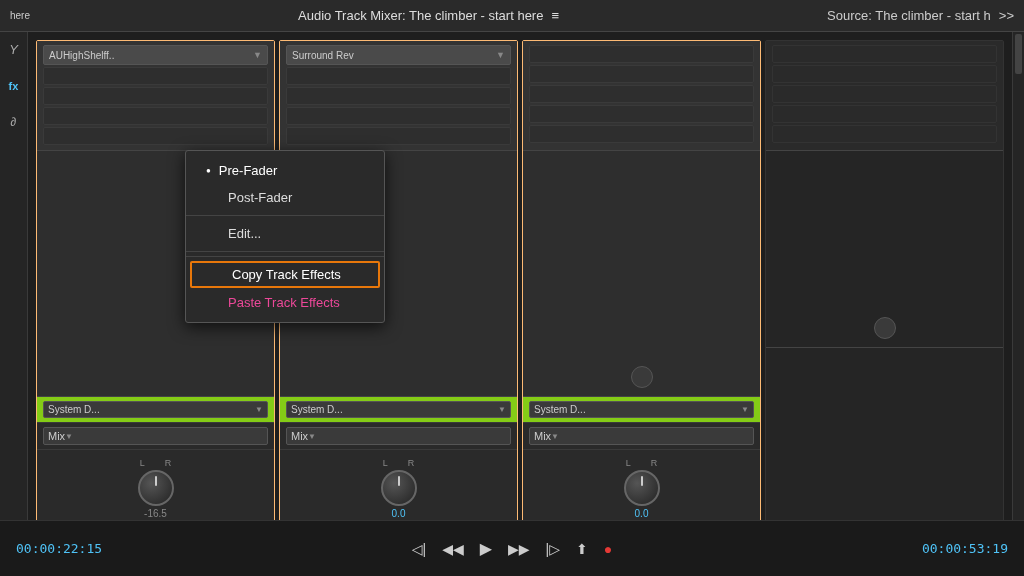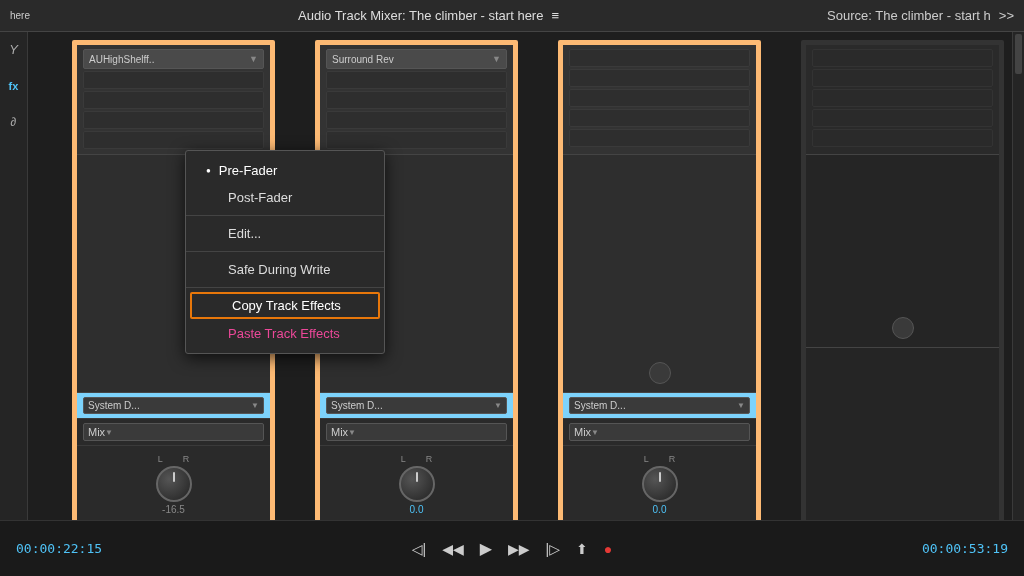--- a/index.html
+++ b/index.html
@@ -77,24 +77,23 @@
       position: relative;
       overflow: hidden;
     }
 
     
     .track-column {
       flex: 1;
       display: flex;
       flex-direction: column;
       background: #2a2a2a;
-      border: 5px solid #fdba74;
+      border: 1px solid #fdba74;
       border-radius: 2px;
       min-width: 0;
-      margin-left: 36px;
     }
 
     
     .fx-section {
       background: #333;
       border-bottom: 1px solid #444;
       padding: 4px 6px;
       display: flex;
       flex-direction: column;
       gap: 2px;
@@ -143,21 +142,21 @@
       width: 22px;
       height: 22px;
       border-radius: 50%;
       border: 1px solid #555;
       background: #3a3a3a;
     }
 
     
     .output-section {
       padding: 4px 6px;
-      background: #7dd3fc;
+      background: #84cc16;
       border-bottom: 1px solid #3a3a3a;
     }
     .output-dropdown {
       background: #3a3a3a;
       border: 1px solid #555;
       border-radius: 2px;
       padding: 2px 4px;
       font-size: 10px;
       color: #ccc;
       display: flex;
@@ -514,24 +513,20 @@
     <div class="context-menu-item">
       <span style="display:inline-block;width:14px;"></span>
       <span>Post-Fader</span>
     </div>
     <div class="context-menu-divider"></div>
     <div class="context-menu-item">
       <span style="display:inline-block;width:14px;"></span>
       <span>Edit...</span>
     </div>
     <div class="context-menu-divider"></div>
-    <div class="context-menu-item">
-      <span style="display:inline-block;width:14px;"></span>
-      <span>Safe During Write</span>
-    </div>
     <div class="context-menu-divider"></div>
     <div class="context-menu-item highlighted" style="border:2px solid #e8770a; border-radius:2px; padding:4px 18px; margin: 1px 4px;">
       <span style="display:inline-block;width:14px;"></span>
       <span>Copy Track Effects</span>
     </div>
     <div class="context-menu-item disabled">
       <span style="display:inline-block;width:14px;"></span>
       <span>Paste Track Effects</span>
     </div>
   </div>

